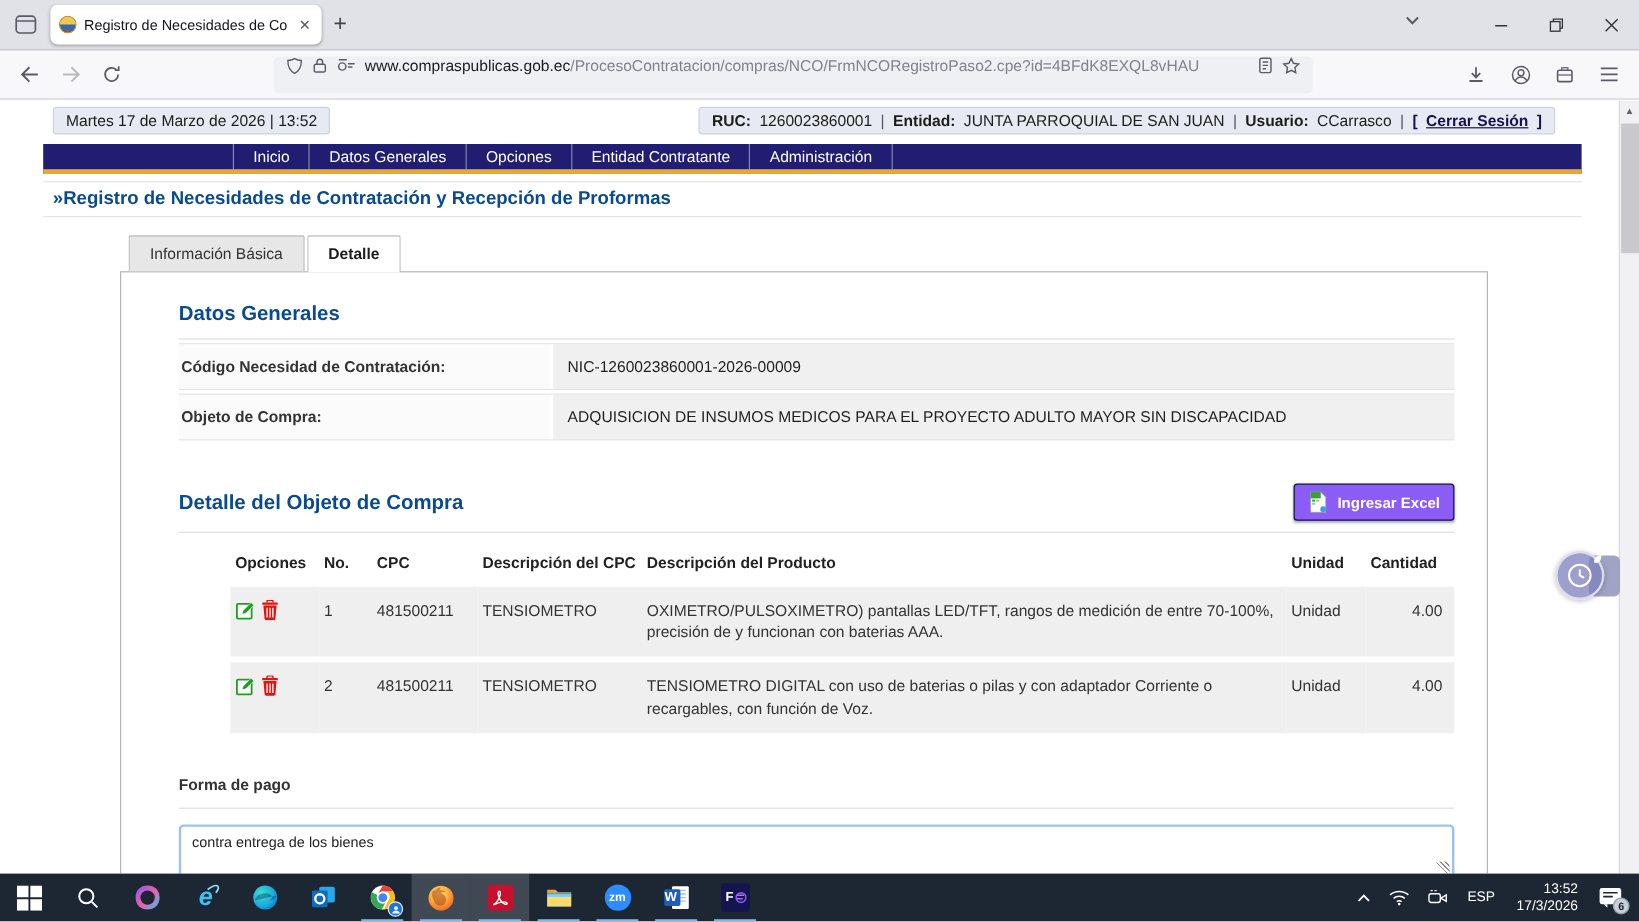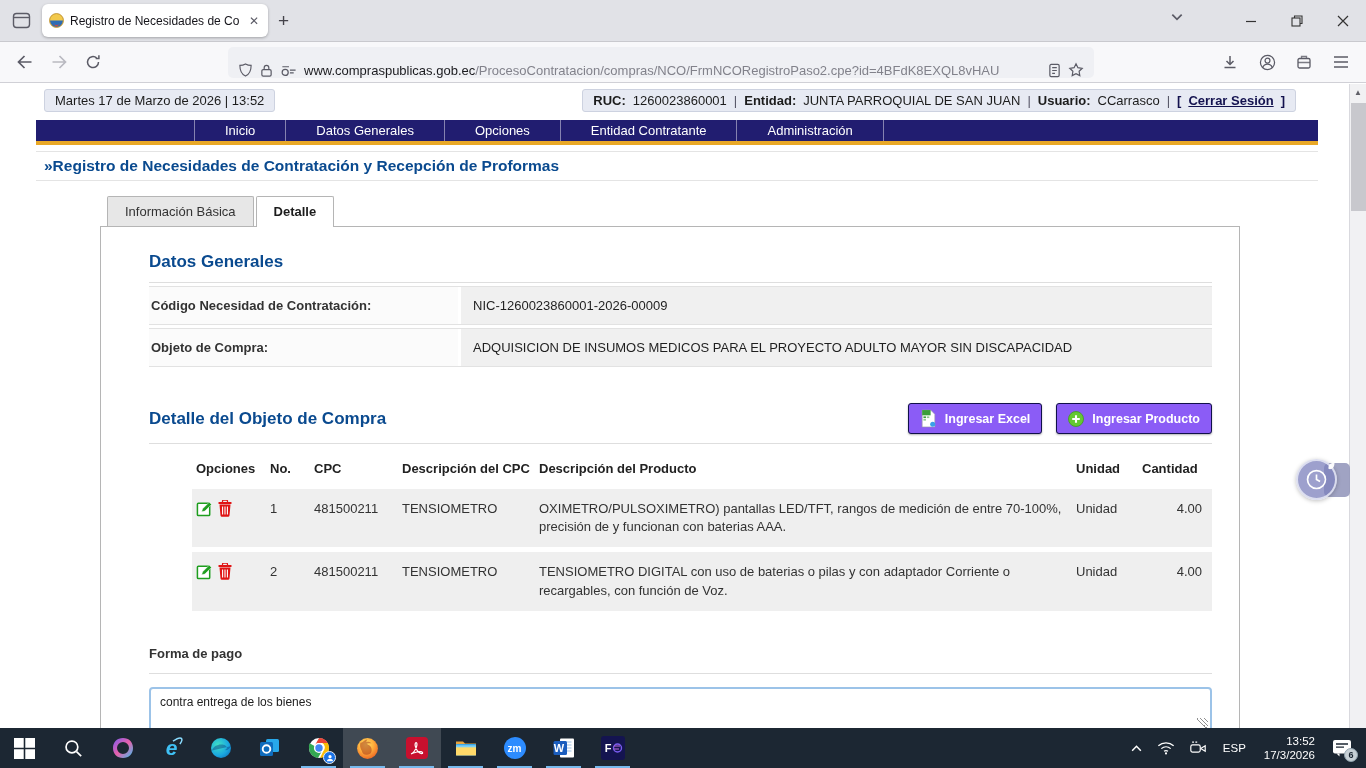--- a/index.html
+++ b/index.html
@@ -19,21 +19,21 @@
   .tab-close { color:#5b5b66; font-size:12px; line-height:1; padding:2px; }
   .newtab { font-size:19px; color:#44434a; margin-left:10px; }
   .tabs-chevron { position:absolute; right:182px; top:10px; }
   .winctl { position:absolute; right:0; top:0; height:42px; display:flex; }
   .winbtn { width:46px; height:42px; display:flex; align-items:center; justify-content:center; }
 
   .toolbar { height:41px; background:#f8f8fa; border-bottom:1px solid #d0d0d6;
     display:flex; align-items:center; padding:0 10px; }
   .navbtn { width:30px; height:30px; display:flex; align-items:center; justify-content:center; margin-right:4px; }
   .urlbar { width:866px; height:31px; background:#eff0f4; border-radius:5px; display:flex;
-    align-items:flex-end; gap:7px; padding:0 10px; margin-left:116px; }
+    align-items:flex-start; gap:7px; padding:0 10px; margin-left:116px; }
   .url-text { flex:1; font-size:13px; white-space:nowrap; overflow:hidden; color:#1b1b1f; }
   .url-path { color:#82828b; }
   .toolbar-right { margin-left:auto; display:flex; gap:7px; }
   .tbtn { width:30px; height:30px; display:flex; align-items:center; justify-content:center; }
 
   
   .page { position:absolute; top:84px; left:0; right:0; height:644px; background:#fff; overflow:hidden; }
   .vscroll { position:absolute; top:0; right:0; width:17px; height:644px; background:#f1f1f3;
     border-left:1px solid #d9d9de; z-index:4; }
   .varrow { height:17px; display:flex; align-items:center; justify-content:center; color:#606068; font-size:8px; }
@@ -43,21 +43,21 @@
   .chip { background:#e7eaf3; border:1px solid #cdd2e0; border-radius:3px; padding:3px 10px;
     font-size:13px; color:#1c1c1c; }
   .session-chip { display:flex; gap:7px; align-items:center; white-space:nowrap; }
   .lbl-b { font-weight:bold; }
   .sep { color:#556; }
   .logout-link { font-weight:bold; color:#14124f; text-decoration:underline; }
   .logout-br { font-weight:bold; color:#14124f; }
 
   .navbar { margin:8px 48px 0 36px; height:25px; background:#211d70; border-bottom:4px solid #e9a826;
     display:flex; align-items:stretch; padding-left:158px; }
-  .nav-item { display:flex; align-items:center; padding:0 30px; color:#fff; font-size:13px;
+  .nav-item { display:flex; align-items:center; padding:0 16px; color:#fff; font-size:13px;
     border-left:1px solid rgba(255,255,255,.45); }
   .nav-item:last-child { border-right:1px solid rgba(255,255,255,.45); }
 
   .title-bar { margin:6px 48px 0 36px; border-top:1px solid #e4e4e4; border-bottom:1px solid #e4e4e4;
     padding:5px 8px; }
   .page-title { color:#0a4a8f; font-size:15.5px; font-weight:bold; }
 
   .tabs-row { margin:15px 0 0 107px; display:flex; position:relative; z-index:2; }
   .ptab { padding:7px 17px; font-size:13px; border:1px solid #b5b5b5; border-bottom:none;
     border-radius:2px 2px 0 0; }
@@ -317,29 +317,20 @@
             <svg width="17" height="19" viewBox="0 0 16 18">
                 <path d="M2 1h8l4 4v12H2z" fill="#fff" stroke="#99a" stroke-width="0.6"></path>
                 <rect x="2" y="1" width="8" height="5" fill="#3b9e3b"></rect>
                 <rect x="3.2" y="7" width="2.4" height="1.6" fill="#3b9e3b"></rect>
                 <rect x="6.4" y="7" width="2.4" height="1.6" fill="#8fc98f"></rect>
                 <rect x="3.2" y="9.4" width="2.4" height="1.6" fill="#8fc98f"></rect>
                 <circle cx="12" cy="14.5" r="2.4" fill="#3aa0e8"></circle>
               </svg>
           </span>
           <span>Ingresar Excel</span>
-        </button>
-        <button class="btn-navy">
-          <span style="line-height:0">
-            <svg width="16" height="16" viewBox="0 0 16 16">
-                <circle cx="8" cy="8" r="7.5" fill="#64c832" stroke="#3f9a1e" stroke-width="0.8"></circle>
-                <path d="M8 4.2v7.6M4.2 8h7.6" stroke="#fff" stroke-width="2.1"></path>
-              </svg>
-          </span>
-          <span>Ingresar Producto</span>
         </button>
       </div>
     </div>
 
     <table class="tbl">
       <thead>
           <tr id="tbl-head">
             <th class="w-op">Opciones</th>
             <th class="w-no">No.</th>
             <th class="w-cpc">CPC</th>

